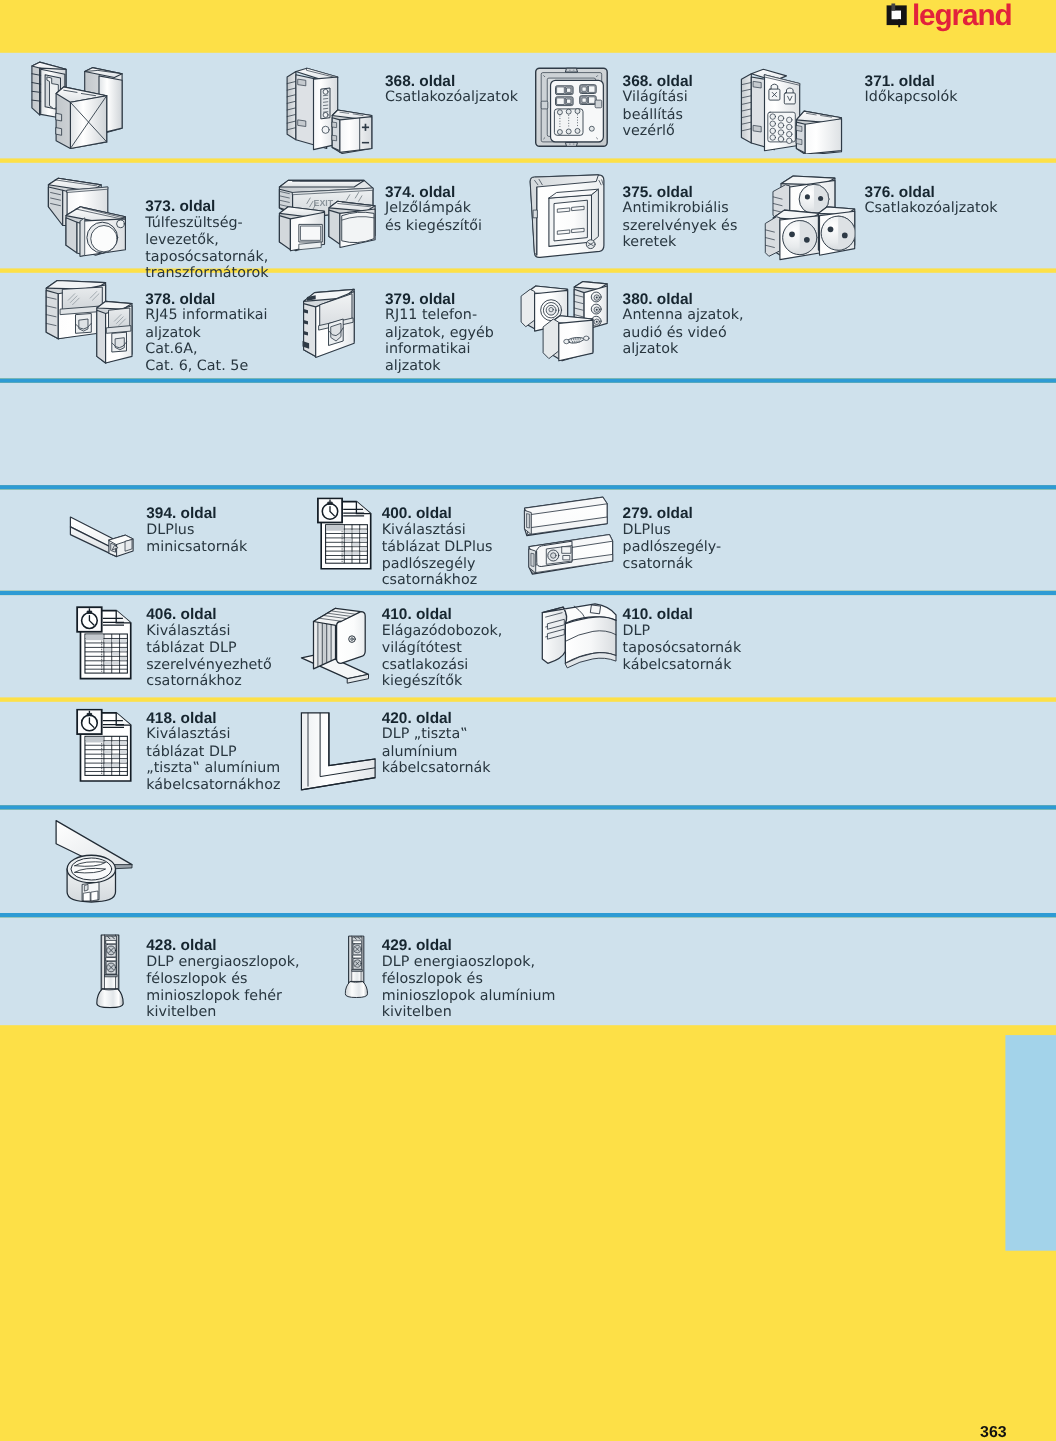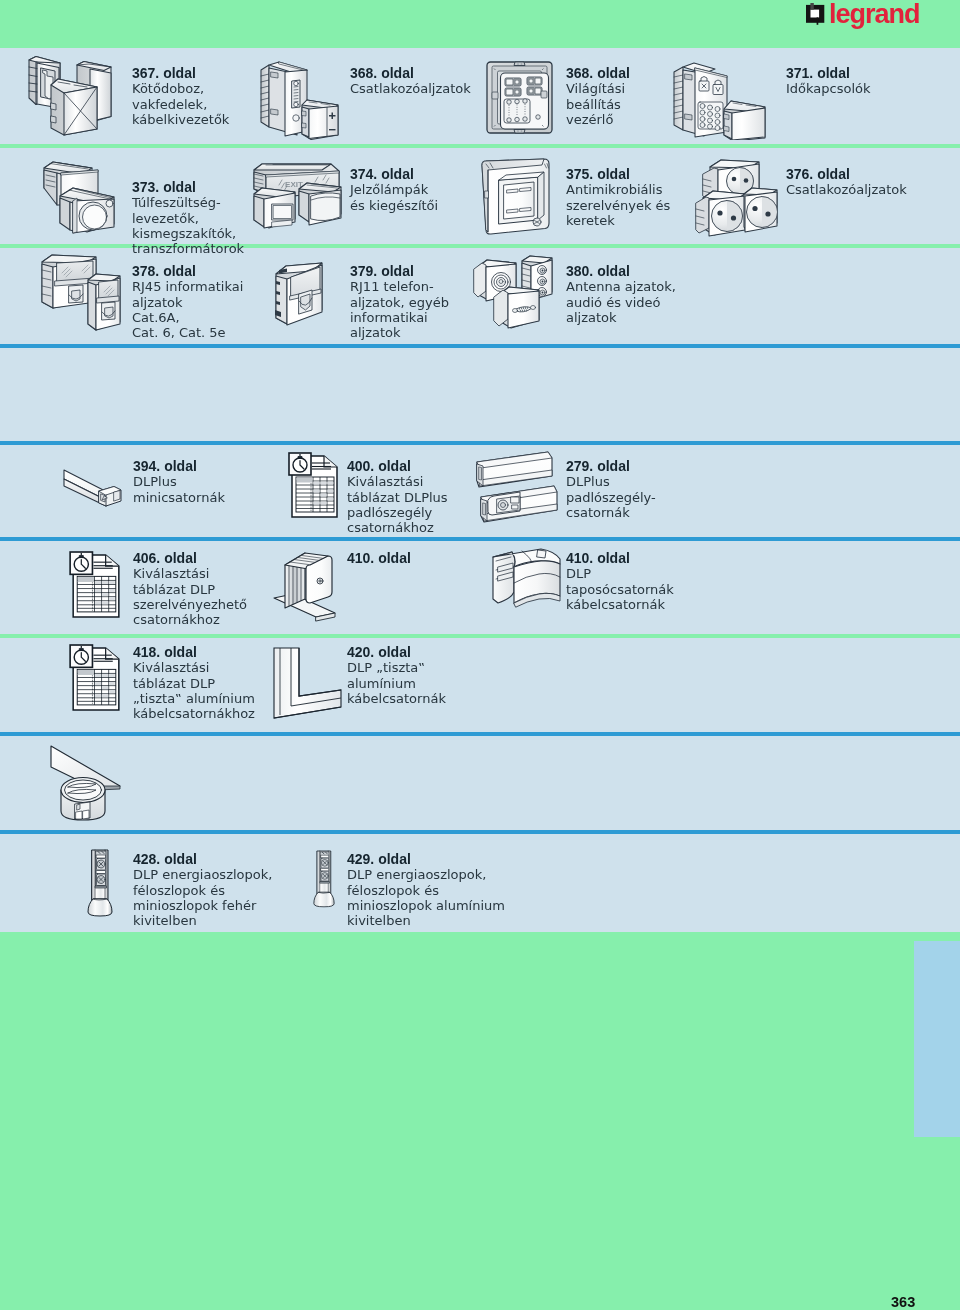--- a/index.html
+++ b/index.html
@@ -1,18 +1,18 @@
 <!DOCTYPE html>
 <html><head>
 <meta charset="utf-8">
 <style>
   *{box-sizing:border-box;margin:0;padding:0}
   html,body{width:960px;height:1310px}
   body{background:#fff;font-family:"DejaVu Sans",sans-serif}
-  .page{position:relative;width:960px;height:1310px;overflow:hidden;background:#86efac}
+  .page{position:relative;width:960px;height:1310px;overflow:hidden;background:#fde047}
   .logo{position:absolute;left:805px;top:0px;height:32px;width:120px}
   .logo-mark{position:absolute;left:0;top:3px;width:20px;height:25px}
   .logo-word{position:absolute;left:24px;top:0px;color:#e2223c;font-family:"Liberation Sans",sans-serif;font-size:27px;font-weight:bold;line-height:28px;letter-spacing:-1px}
   .band{position:absolute;left:0;width:960px;background:#cfe1ec}
   .hr{position:absolute;left:0;width:960px;height:4px;background:#2e9bd4;z-index:3}
   .cell{position:absolute;z-index:2}
   .ttl{font-family:"Liberation Sans",sans-serif;font-weight:bold;font-size:14px;line-height:15.3px;color:#16252f;white-space:nowrap}
   .sub{font-family:"DejaVu Sans",sans-serif;font-size:13px;line-height:15.3px;color:#28363f;white-space:pre}
   .thumb{position:absolute;z-index:2}
   .thumb svg{display:block}
@@ -942,46 +942,40 @@
    <svg viewBox="0 0 52 138" width="26" height="69">
         <use href="#pole"></use>
       </svg>
   </div>
   <div class="thumb" style="left:313px;top:843px;width:22px;height:71px">
    <svg viewBox="0 0 52 138" width="22" height="71">
         <use href="#pole"></use>
       </svg>
   </div>
 
-  <div class="cell" style="left:132px;top:66px">
-    <div class="ttl">367. oldal</div>
-    <div class="sub">Kötődoboz,
-vakfedelek,
-kábelkivezetők</div>
-  </div>
   <div class="cell" style="left:350px;top:66px">
     <div class="ttl">368. oldal</div>
     <div class="sub">Csatlakozóaljzatok</div>
   </div>
   <div class="cell" style="left:566px;top:66px">
     <div class="ttl">368. oldal</div>
     <div class="sub">Világítási
 beállítás
 vezérlő</div>
   </div>
   <div class="cell" style="left:786px;top:66px">
     <div class="ttl">371. oldal</div>
     <div class="sub">Időkapcsolók</div>
   </div>
 
   <div class="cell" style="left:132px;top:180px">
     <div class="ttl">373. oldal</div>
     <div class="sub">Túlfeszültség-
 levezetők,
-kismegszakítók,
+taposócsatornák,
 transzformátorok</div>
   </div>
   <div class="cell" style="left:350px;top:167px">
     <div class="ttl">374. oldal</div>
     <div class="sub">Jelzőlámpák
 és kiegészítői</div>
   </div>
   <div class="cell" style="left:566px;top:167px">
     <div class="ttl">375. oldal</div>
     <div class="sub">Antimikrobiális
@@ -1035,20 +1029,24 @@
 
   <div class="cell" style="left:133px;top:551px">
     <div class="ttl">406. oldal</div>
     <div class="sub">Kiválasztási
 táblázat DLP
 szerelvényezhető
 csatornákhoz</div>
   </div>
   <div class="cell" style="left:347px;top:551px">
     <div class="ttl">410. oldal</div>
+    <div class="sub">Elágazódobozok,
+világítótest
+csatlakozási
+kiegészítők</div>
   </div>
   <div class="cell" style="left:566px;top:551px">
     <div class="ttl">410. oldal</div>
     <div class="sub">DLP
 taposócsatornák
 kábelcsatornák</div>
   </div>
 
   <div class="cell" style="left:133px;top:645px">
     <div class="ttl">418. oldal</div>

